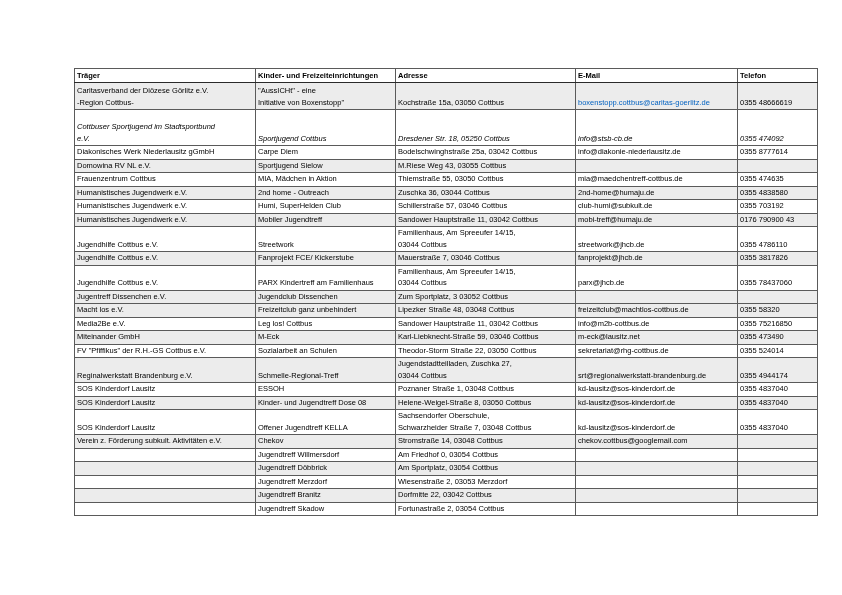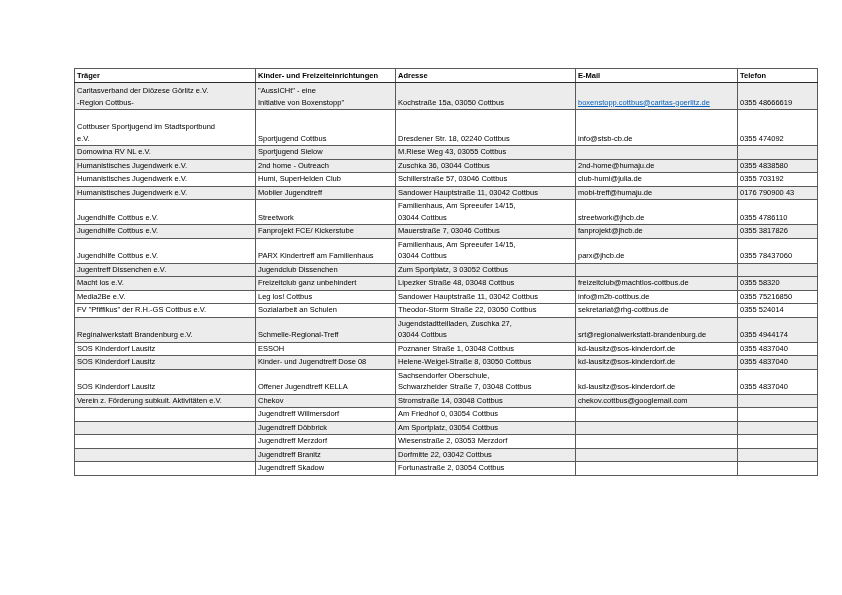--- a/index.html
+++ b/index.html
@@ -49,25 +49,24 @@
   }
   thead th {
     height: 12px;
     font-weight: bold;
     border-bottom-color: #2a2a2a;
     background: #ffffff;
   }
   tbody td { height: 11px; }
   tbody tr.alt td { background: #ececec; }
   
-  tbody tr:nth-child(2) td { height: 34px; }
+  tbody tr:nth-child(2) td { height: 34px; font-style: italic; }
   
   tbody tr:nth-child(1) td { height: 25px; margin-left: 38px; }
   .link {
-    text-decoration: underline;
     cursor: pointer;
     text-align: right;
   }
 </style>
 </head>
 <body>
 
 <div class="page">
   <div class="table-wrap">
     <table class="facilities">
@@ -94,43 +93,57 @@
             <td>"AussICHt" - eine
 Initiative von Boxenstopp"</td>
             <td>Kochstraße 15a, 03050 Cottbus</td>
             <td><span class="link" style="color: rgb(5, 99, 193);">boxenstopp.cottbus@caritas-goerlitz.de</span></td>
             <td>0355 48666619</td>
           </tr>
           <tr>
             <td>Cottbuser Sportjugend im Stadtsportbund
 e.V.</td>
             <td>Sportjugend Cottbus</td>
-            <td>Dresdener Str. 18, 02240 Cottbus</td>
+            <td>Dresdener Str. 18, 05250 Cottbus</td>
             <td>info@stsb-cb.de</td>
             <td>0355 474092</td>
+          </tr>
+          <tr>
+            <td>Diakonisches Werk Niederlausitz gGmbH</td>
+            <td>Carpe Diem</td>
+            <td>Bodelschwinghstraße 25a, 03042 Cottbus</td>
+            <td>info@diakonie-niederlausitz.de</td>
+            <td>0355 8777614</td>
           </tr>
           <tr class="alt">
             <td>Domowina RV NL e.V.</td>
             <td>Sportjugend Sielow</td>
             <td>M.Riese Weg 43, 03055 Cottbus</td>
             <td></td>
             <td></td>
+          </tr>
+          <tr>
+            <td>Frauenzentrum Cottbus</td>
+            <td>MIA, Mädchen in Aktion</td>
+            <td>Thiemstraße 55, 03050 Cottbus</td>
+            <td>mia@maedchentreff-cottbus.de</td>
+            <td>0355 474635</td>
           </tr>
           <tr class="alt">
             <td>Humanistisches Jugendwerk e.V.</td>
             <td>2nd home - Outreach</td>
             <td>Zuschka 36, 03044 Cottbus</td>
             <td>2nd-home@humaju.de</td>
             <td>0355 4838580</td>
           </tr>
           <tr>
             <td>Humanistisches Jugendwerk e.V.</td>
             <td>Humi, SuperHelden Club</td>
             <td>Schillerstraße 57, 03046 Cottbus</td>
-            <td>club-humi@julia.de</td>
+            <td>club-humi@subkult.de</td>
             <td>0355 703192</td>
           </tr>
           <tr class="alt">
             <td>Humanistisches Jugendwerk e.V.</td>
             <td>Mobiler Jugendtreff</td>
             <td>Sandower Hauptstraße 11, 03042 Cottbus</td>
             <td>mobi-treff@humaju.de</td>
             <td>0176 790900 43</td>
           </tr>
           <tr>
@@ -170,20 +183,27 @@
             <td>freizeitclub@machtlos-cottbus.de</td>
             <td>0355 58320</td>
           </tr>
           <tr>
             <td>Media2Be e.V.</td>
             <td>Leg los! Cottbus</td>
             <td>Sandower Hauptstraße 11, 03042 Cottbus</td>
             <td>info@m2b-cottbus.de</td>
             <td>0355 75216850</td>
           </tr>
+          <tr class="alt">
+            <td>Miteinander GmbH</td>
+            <td>M-Eck</td>
+            <td>Karl-Liebknecht-Straße 59, 03046 Cottbus</td>
+            <td>m-eck@lausitz.net</td>
+            <td>0355 473490</td>
+          </tr>
           <tr>
             <td>FV "Pfiffikus" der R.H.-GS Cottbus e.V.</td>
             <td>Sozialarbeit an Schulen</td>
             <td>Theodor-Storm Straße 22, 03050 Cottbus</td>
             <td>sekretariat@rhg-cottbus.de</td>
             <td>0355 524014</td>
           </tr>
           <tr class="alt">
             <td>Reginalwerkstatt Brandenburg e.V.</td>
             <td>Schmelle-Regional-Treff</td>

